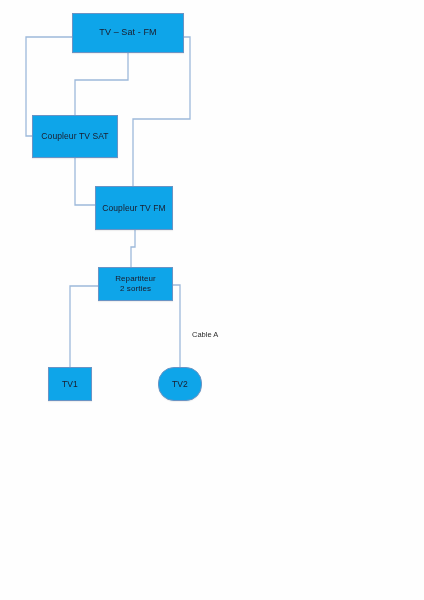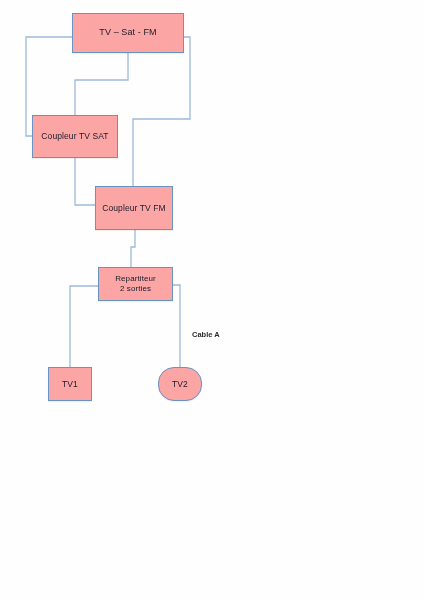--- a/index.html
+++ b/index.html
@@ -26,21 +26,21 @@
     position: absolute;
     left: 0;
     top: 0;
     width: 424px;
     height: 600px;
     pointer-events: none;
   }
   .node {
     position: absolute;
     box-sizing: border-box;
-    background: #fca5a5;
+    background: #0ea5e9;
     border: 1px solid #6A93C4;
     color: #1b1b2b;
     display: flex;
     align-items: center;
     justify-content: center;
     text-align: center;
     line-height: 1.25;
     letter-spacing: 0.1px;
     white-space: pre-line;
     box-shadow: 0 1px 1px rgba(0,0,0,0.06);
@@ -54,21 +54,21 @@
     position: absolute;
     color: #2b2b2b;
     white-space: nowrap;
   }
   #node-tv-sat-fm   { left: 72px;  top: 13px;  width: 112px; height: 40px;  font-size: 9px; }
   #node-coupleur-tv-sat { left: 32px;  top: 115px; width: 86px;  height: 43px;  font-size: 8.5px; }
   #node-coupleur-tv-fm  { left: 95px;  top: 186px; width: 78px;  height: 44px;  font-size: 8.5px; }
   #node-repartiteur { left: 98px;  top: 267px; width: 75px;  height: 34px;  font-size: 8px; }
   #node-tv1         { left: 48px;  top: 367px; width: 44px;  height: 34px;  font-size: 8.5px; }
   #node-tv2         { left: 158px; top: 367px; width: 44px;  height: 34px;  font-size: 8.5px; border-radius: 16px; }
-  #label-cable-a    { left: 192px; top: 330px; font-size: 7.5px; font-weight: bold; }
+  #label-cable-a    { left: 192px; top: 330px; font-size: 7.5px; }
 </style>
 </head>
 <body>
 
 <div id="diagram-canvas">
 
   <svg id="connector-layer" width="424" height="600" viewBox="0 0 424 600" xmlns="http://www.w3.org/2000/svg">
     <g fill="none" stroke="#9DB9DA" stroke-width="1.3" stroke-linejoin="miter" stroke-linecap="butt">
       <path d="M 72 37 L 26 37 L 26 136 L 32 136"></path>
       <path d="M 128 53 L 128 80 L 75 80 L 75 115"></path>

